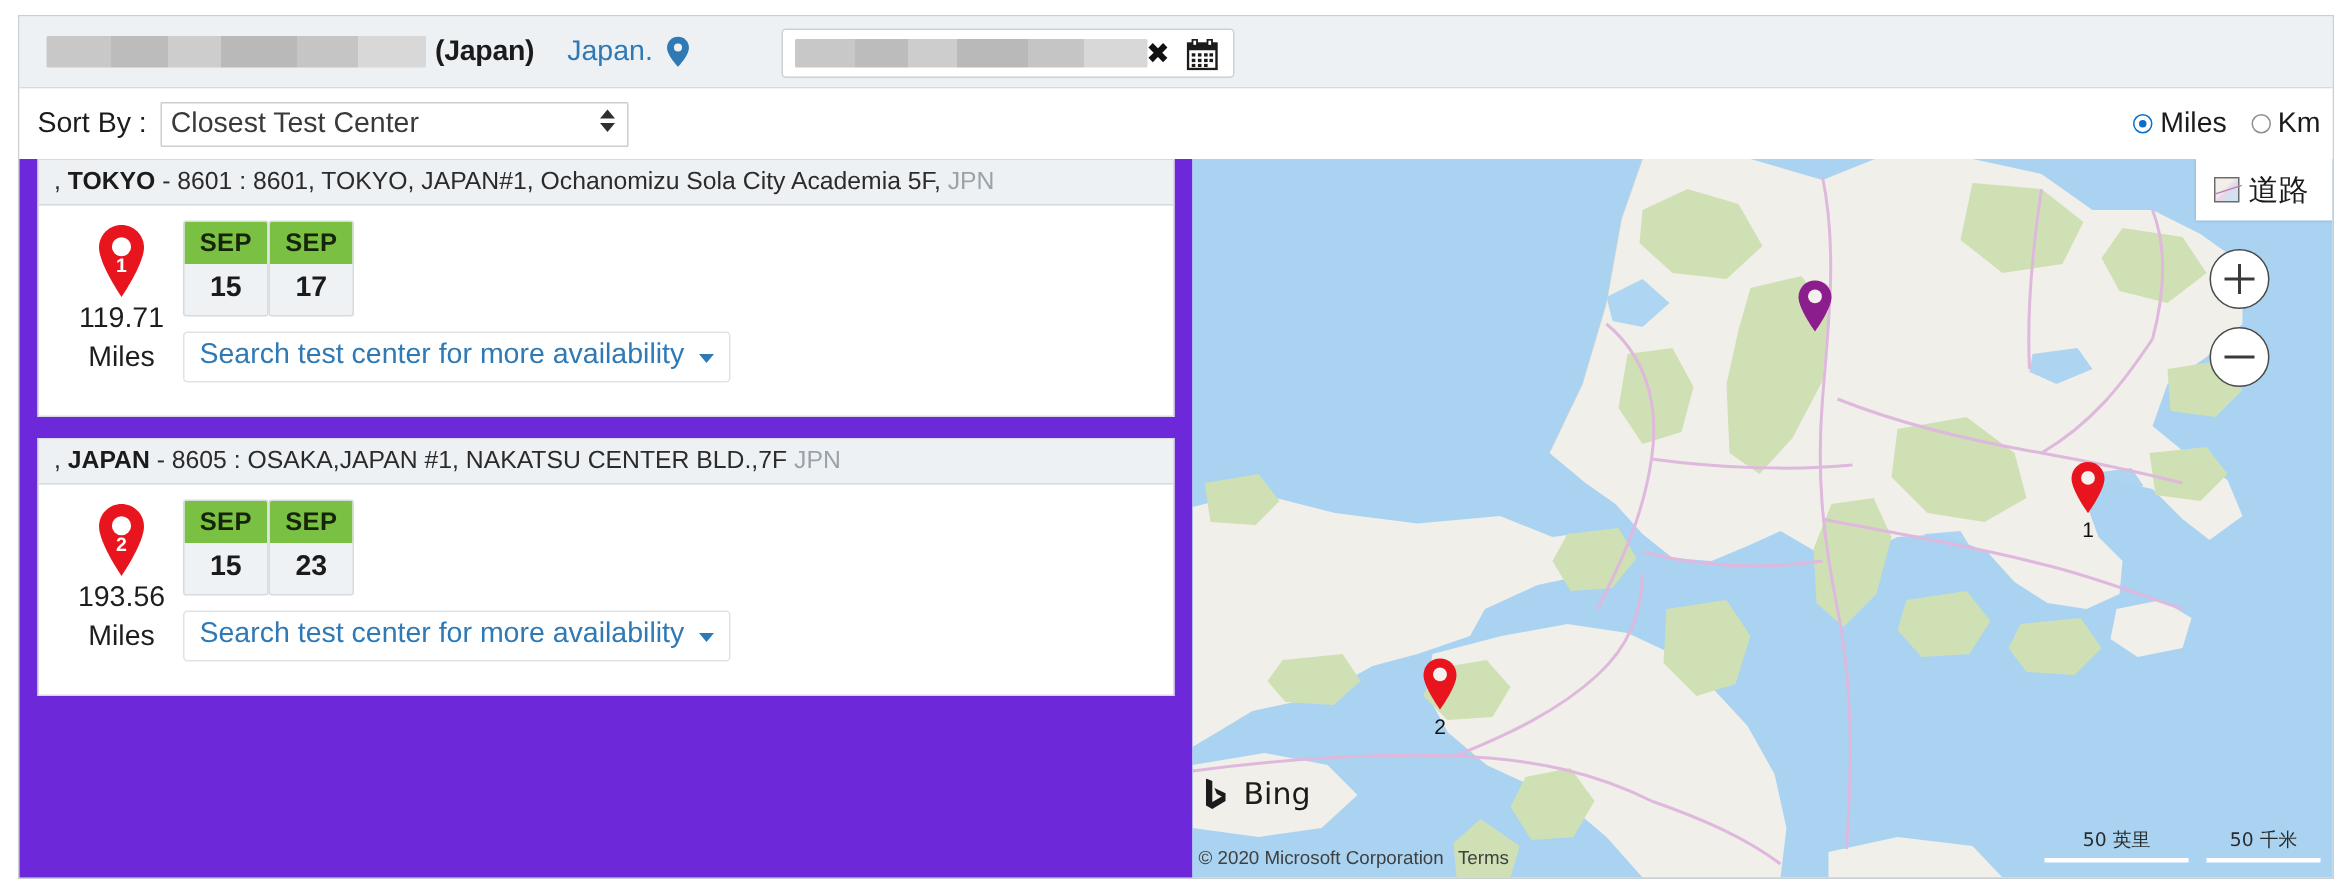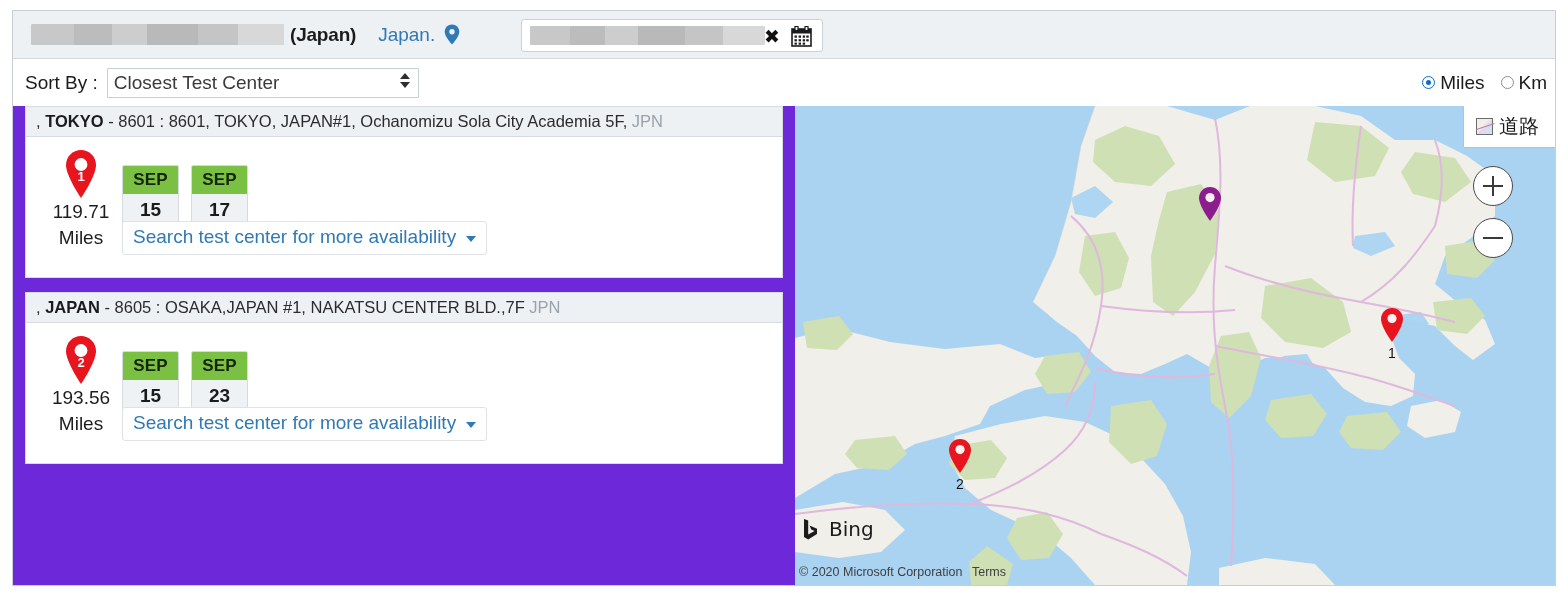--- a/index.html
+++ b/index.html
@@ -162,22 +162,22 @@
   }
   .dist-col {
     position: absolute; left: 14px; top: 12px;
     width: 82px; text-align: center;
   }
   .dist-pin { margin: 0 auto; display: block; }
   .dist-num { font-size: 19px; color: #1d1d1d; line-height: 22px; margin-top: -2px; }
   .dist-unit { font-size: 19px; color: #1d1d1d; line-height: 30px; }
 
   .chips {
-    position: absolute; left: 96px; top: 28px;
-    display: flex; gap: 12px;
+    position: absolute; left: 96px; top: 10px;
+    display: flex; 
   }
   .chip {
     width: 57px;
     border: 1px solid #d7dbe0;
     background: #eef2f5;
     text-align: center;
     cursor: pointer;
     border-radius: 2px;
     overflow: hidden;
   }
@@ -535,17 +535,27 @@
           <path d="M1 0 L5.2 1.6 L5.2 15.6 L11.6 12 L8.2 10.4 L6.6 6.4 L14 9.8 L14 15 L5.2 20.4 L1 18 Z" fill="#1b1b1b"></path>
         </svg>
         <span class="bing-text">Bing</span>
       </div>
 
       <div class="map-copy">
         <span>© 2020 Microsoft Corporation</span>
         <span class="terms">Terms</span>
       </div>
 
+      <div class="scale-wrap">
+        <div class="scale-item">
+          <div class="scale-text">50 英里</div>
+          <div class="scale-bar scale-mi"></div>
+        </div>
+        <div class="scale-item">
+          <div class="scale-text">50 千米</div>
+          <div class="scale-bar scale-km"></div>
+        </div>
+      </div>
     </div>
 
   </div>
  </div>
 </div>
 
 </body></html>

